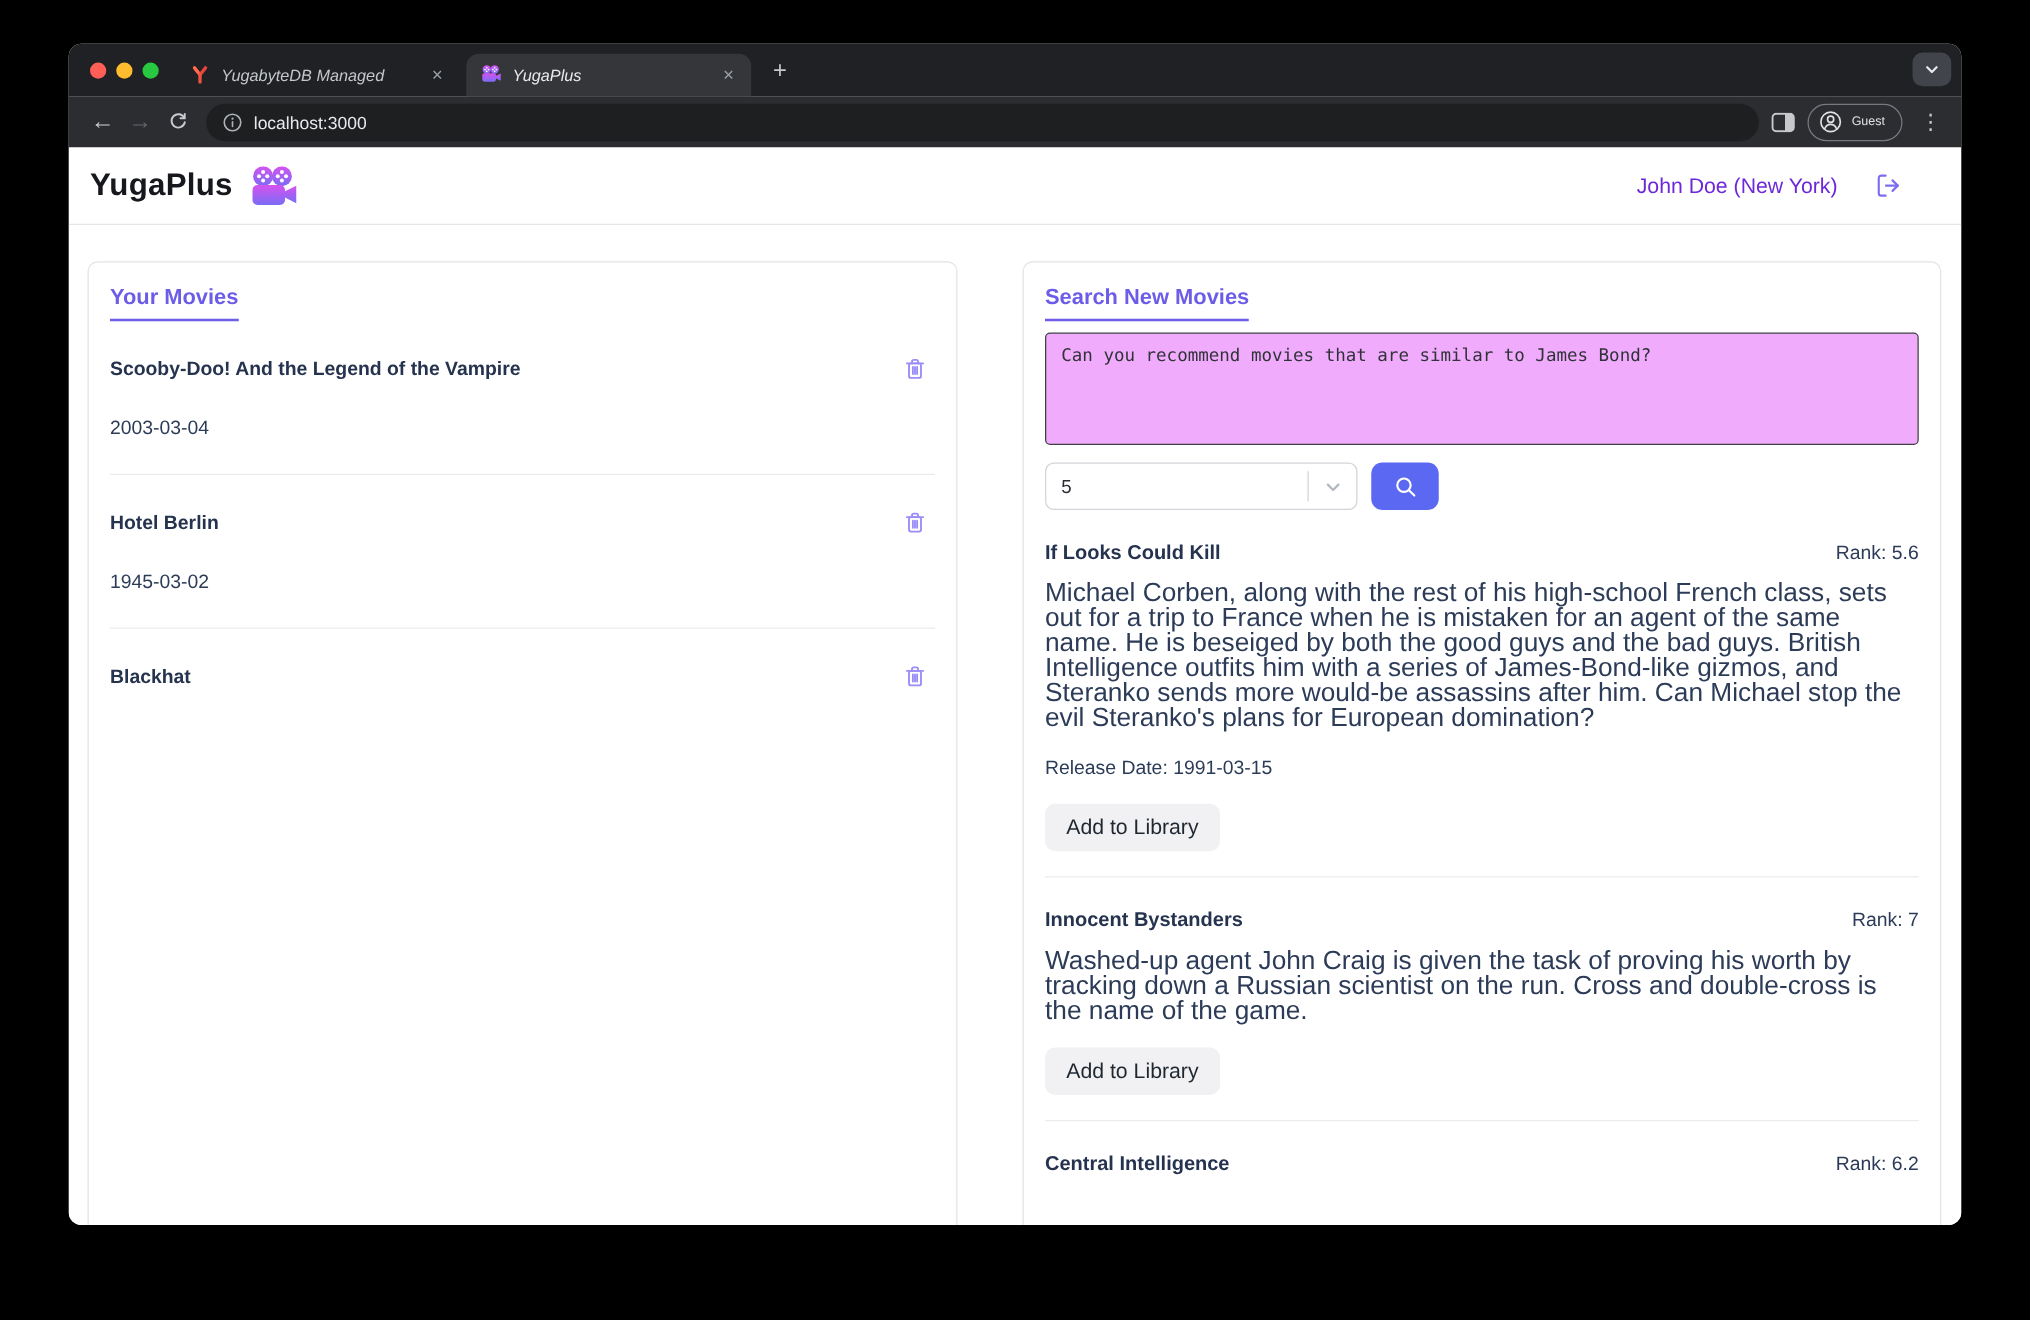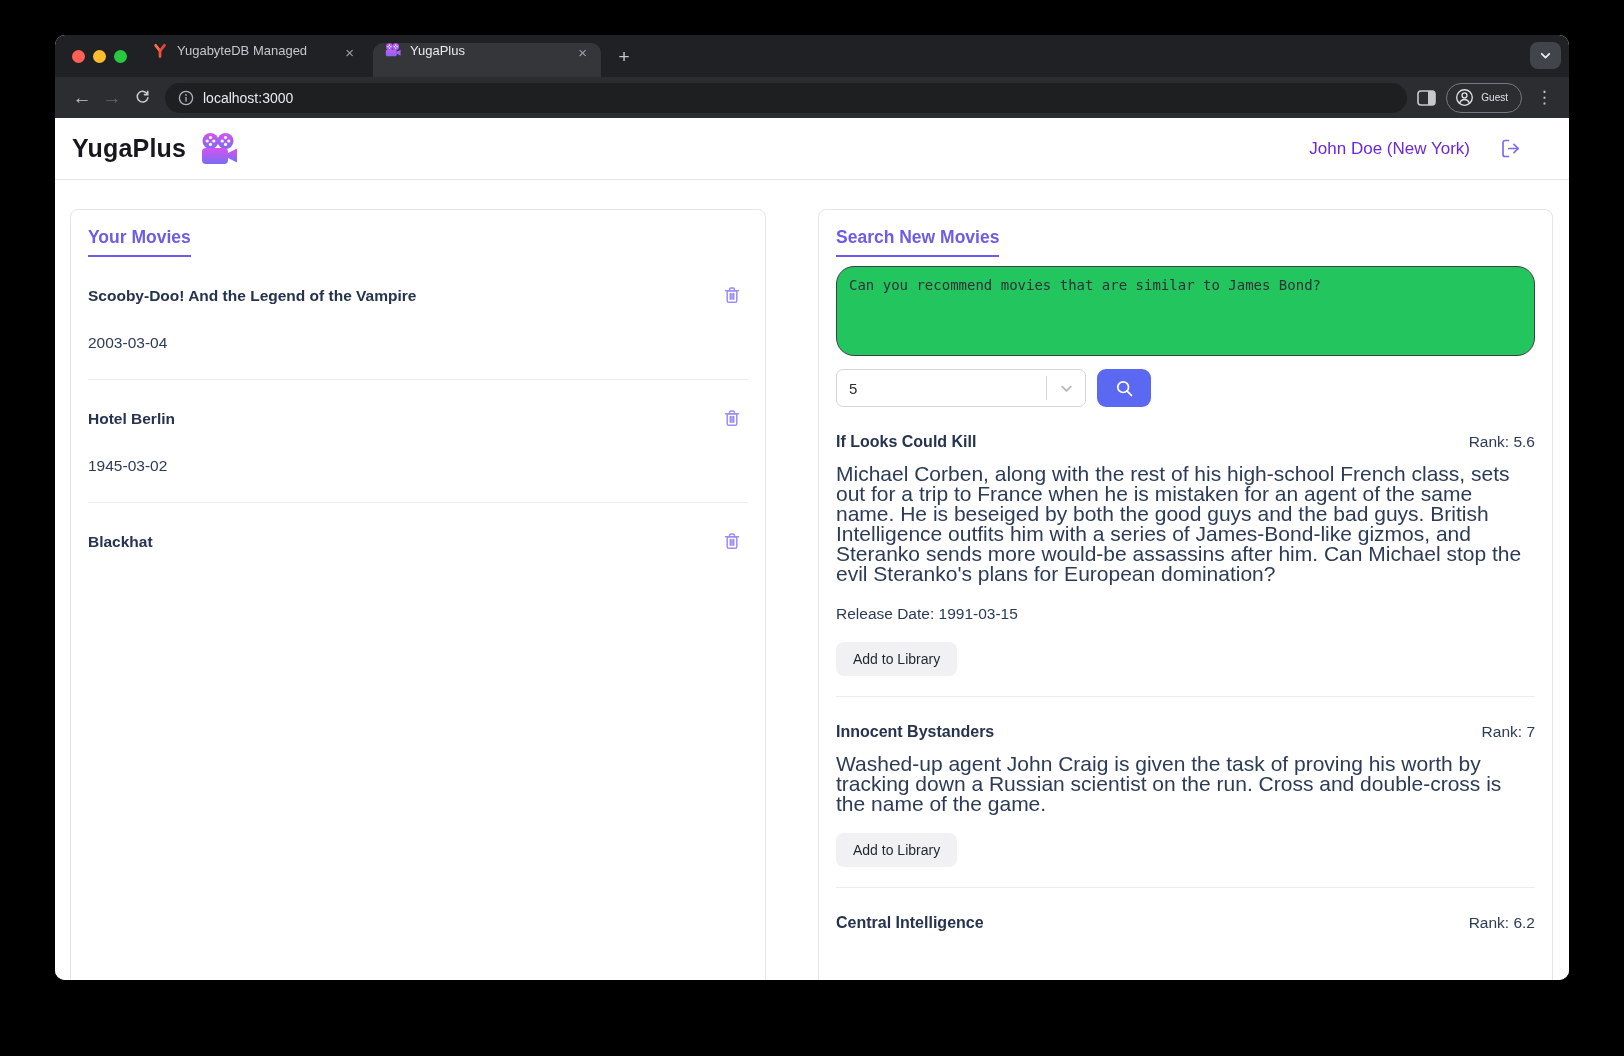--- a/index.html
+++ b/index.html
@@ -16,22 +16,22 @@
     border-radius:10px; overflow:hidden; background:#fff;
     box-shadow:0 20px 60px rgba(0,0,0,.6);
   }
   
   .tabstrip{ height:42px; background:#202124; position:relative; }
   .traffic{ position:absolute; left:17px; top:15px; display:flex; gap:8px; }
   .dot{ width:13px; height:13px; border-radius:50%; }
   .dot.red{ background:#ff5f57; } .dot.yellow{ background:#febc2e; } .dot.green{ background:#28c840; }
   .tab{
     position:absolute; top:8px; height:34px; width:228px;
-    display:flex; gap:9px; padding:0 10px 0 12px;
-    font-size:13px; color:#c4c7cb; border-radius:10px 10px 0 0;
+    display:flex; align-items:center; gap:9px; padding:0 10px 0 12px;
+    font-size:13px; color:#c4c7cb; border-radius:10px 10px 0 0;font-style:italic;
   }
   .tab .favicon{ width:16px; height:16px; flex:0 0 16px; }
   .tab .tab-title{ flex:1; white-space:nowrap; overflow:hidden; }
   .tab .tab-close{ color:#9aa0a6; font-size:15px; line-height:1; padding:2px 4px; border-radius:4px; }
   .tab.inactive{ left:85px; }
   .tab.active{ left:318px; background:#35363a; color:#e8eaed; }
   .newtab-btn{ position:absolute; left:556px; top:10px; color:#c4c7cb; font-size:19px; width:26px; height:24px; text-align:center; line-height:23px; border-radius:6px; }
   .tablist-btn{
     position:absolute; right:8px; top:7px; width:31px; height:27px;
     background:#41444a; border-radius:8px; display:flex; align-items:center; justify-content:center;
@@ -74,23 +74,23 @@
   
   .movie-item{ padding:28px 0 27px; border-bottom:1px solid #ececf0; }
   .movie-item.last{ border-bottom:none; }
   .movie-row{ display:flex; align-items:flex-start; justify-content:space-between; }
   .movie-title{ font-size:15.5px; font-weight:700; color:#25334f; padding-top:2px; }
   .trash-btn{ width:20px; height:20px; flex:0 0 20px; margin-right:6px; }
   .movie-date{ margin-top:29px; font-size:15.5px; color:#2c3b57; }
   
   .query-box{
     margin-top:9px; width:100%; height:90px; resize:none;
-    border:1.4px solid #3f4046; border-radius:18px; padding:10px 12px;
+    border:1.4px solid #3f4046; border-radius:4px; padding:10px 12px;
     font-family:"DejaVu Sans Mono", monospace; font-size:14px; color:#303238;
-    outline:none; background:#22c55e;
+    outline:none; background:#f0abfc;
   }
   .controls{ margin-top:9px; display:flex; gap:11px; height:38px; }
   .select{
     border:1px solid #d4d4da; border-radius:7px; display:flex; align-items:center;
     font-size:15px; color:#2b2d33; background:#fff;
   }
   .select .sel-value{ flex:1; padding-left:12px; }
   .select .sel-div{ width:1px; height:24px; background:#d4d4da; }
   .select .sel-chev{ width:38px; display:flex; align-items:center; justify-content:center; }
   .select-count{ flex:0 0 250px; }
@@ -100,21 +100,21 @@
     display:flex; align-items:center; justify-content:center; cursor:pointer;
   }
   .result{ padding-top:26px; }
   .result-head{ display:flex; justify-content:space-between; align-items:flex-start; }
   .result-title{ font-size:16px; font-weight:700; color:#25334f; }
   .result-rank{ font-size:15.5px; color:#2c3b57; }
   .result-desc{ margin-top:13px; font-size:21px; line-height:20px; color:#2c3b57; }
   .result-release{ margin-top:21px; font-size:15.5px; color:#2c3b57; }
   .add-btn{
     margin-top:19px; display:inline-block; background:#f1f1f3; border:none; border-radius:8px;
-    padding:9px 17px; font-family:"Liberation Sans",sans-serif; font-size:14px; color:#1f2730; cursor:pointer;
+    padding:9px 17px; font-family:"Liberation Sans",sans-serif; font-size:17px; color:#1f2730; cursor:pointer;
   }
   .result-sep{ border:none; border-top:1px solid #ececf0; margin-top:20px; }
   svg{ display:block; }
 </style>
 </head>
 <body>
 
 <svg width="0" height="0" style="position:absolute">
   <defs>
     <linearGradient id="camgrad" x1="0" y1="0" x2="0" y2="1">

